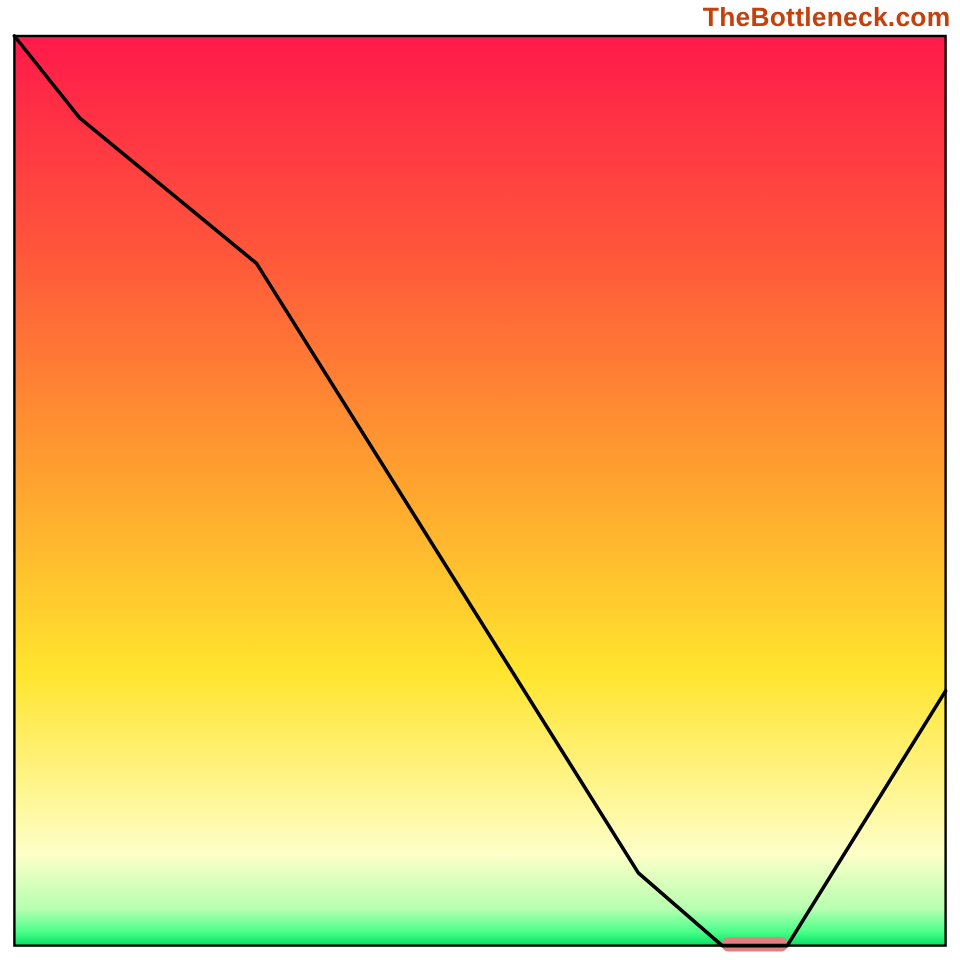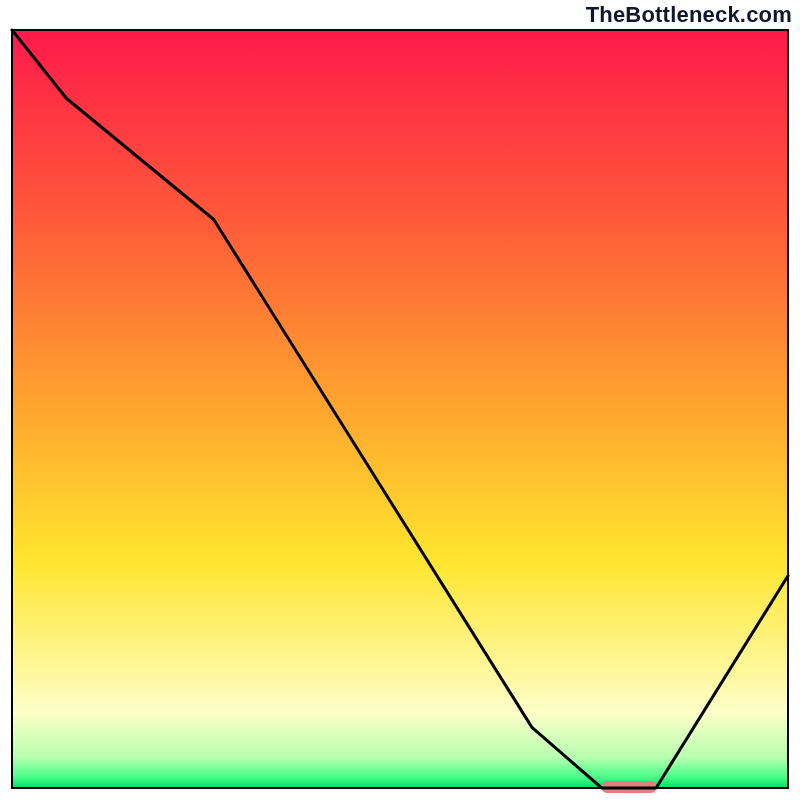--- a/index.html
+++ b/index.html
@@ -15,21 +15,21 @@
     position: relative;
     width: 800px;
     height: 800px;
   }
   .watermark {
     position: absolute;
     top: 2px;
     right: 8px;
     font-size: 22px;
     font-weight: 600;
-    color: #0f172a;
+    color: #c2410c;
     letter-spacing: 0.2px;
     z-index: 10;
   }
   svg {
     display: block;
   }
 </style>
 </head>
 <body>
 

